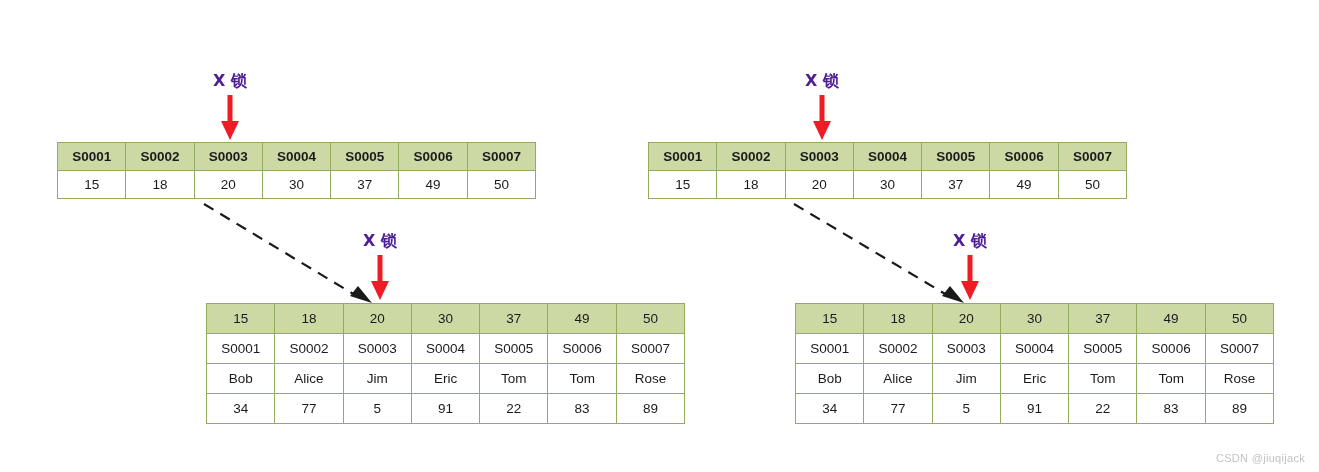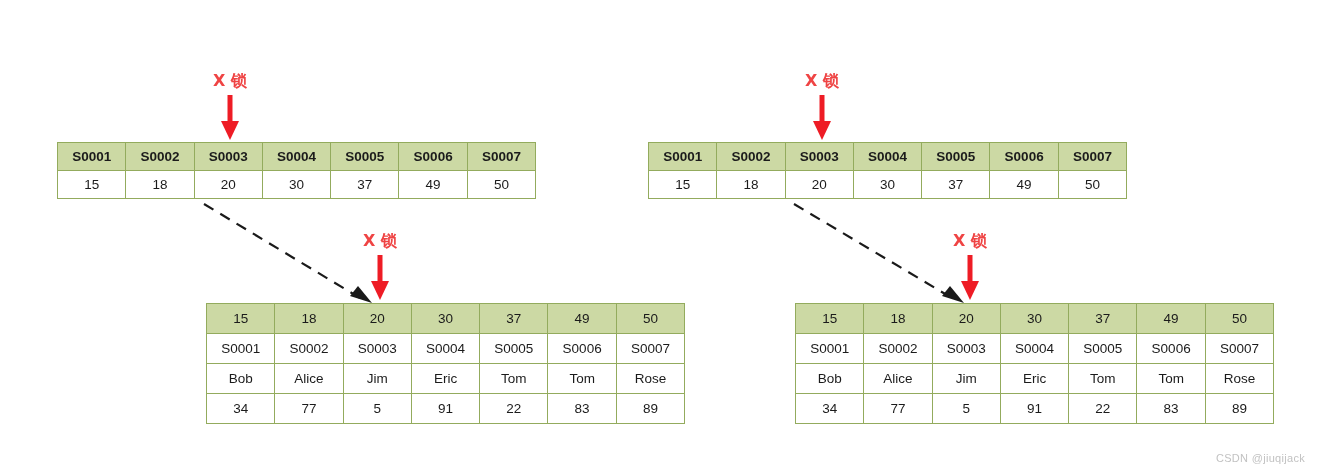--- a/index.html
+++ b/index.html
@@ -59,21 +59,21 @@
   .grid.bottom td { height: 30px; width: 68.3px; }
 
   
   .lock {
     position: absolute;
     width: 64px;
     text-align: center;
     pointer-events: none;
   }
   .lock .lbl {
-    color: #ef4444;
+    color: #4c1d95;
     font-size: 16px;
     font-weight: 600;
     line-height: 1;
     white-space: nowrap;
     font-family: "DejaVu Sans", "Liberation Sans", sans-serif;
   }
   .lock svg { display: block; margin: 4px auto 0; }
 
   
   .connector { position: absolute; overflow: visible; }

